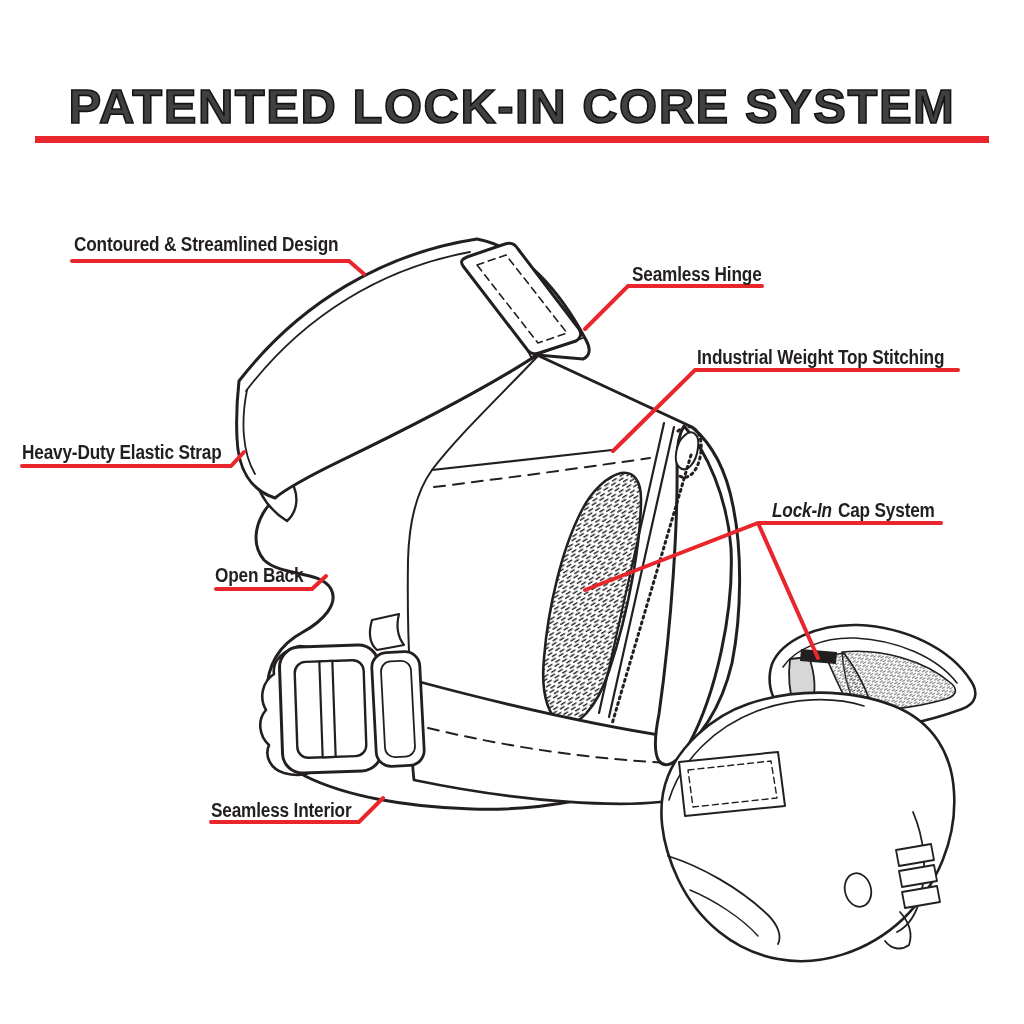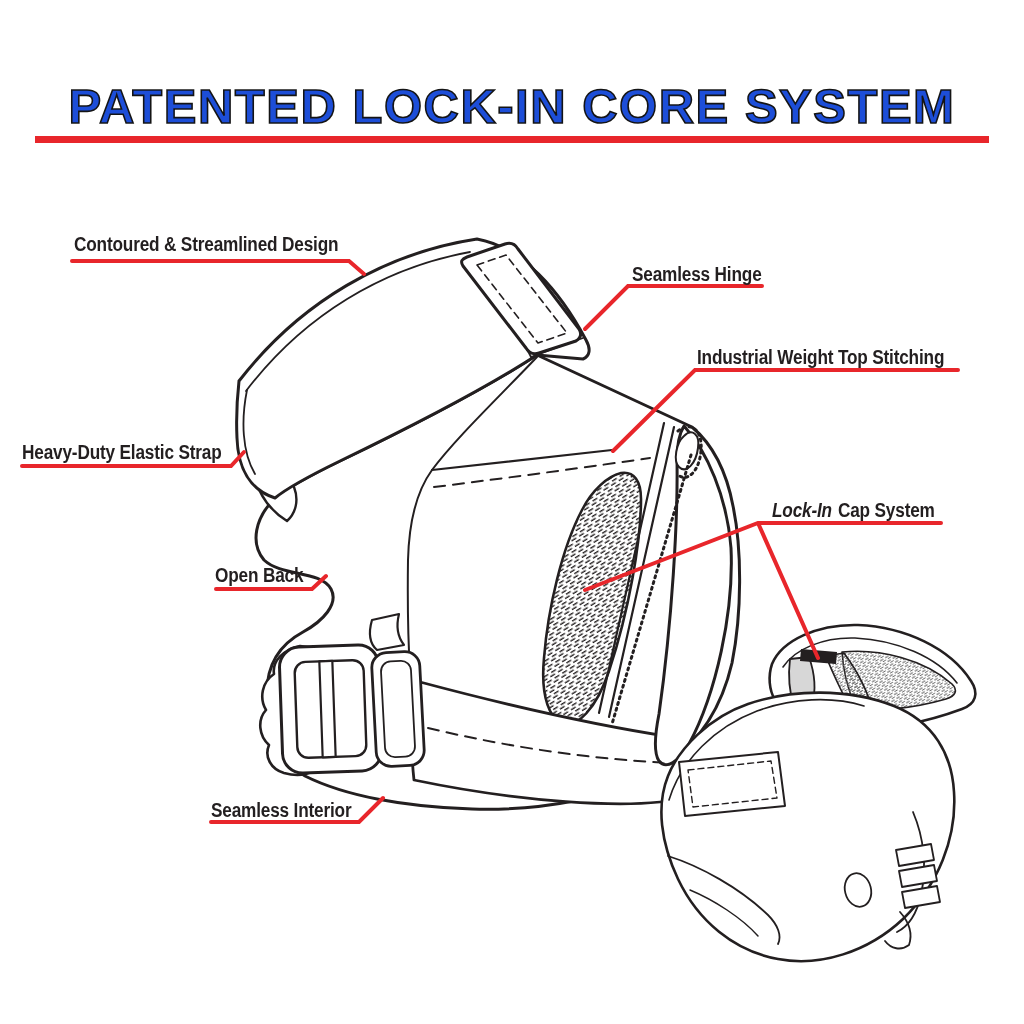--- a/index.html
+++ b/index.html
@@ -1,19 +1,19 @@
 <!DOCTYPE html>
 <html><head>
 <meta charset="utf-8">
 <style>
   html,body{margin:0;padding:0;background:#fff;}
   #page{position:relative;width:1024px;height:1024px;background:#ffffff;overflow:hidden;
         font-family:"Liberation Sans", sans-serif;color:#231f20;}
   #title{position:absolute;left:0;right:0;top:70px;text-align:center;white-space:nowrap;
-         font-size:49px;line-height:49px;font-weight:900;letter-spacing:1.5px;color:#1d4ed8;margin-top:12px;
+         font-size:49px;line-height:49px;font-weight:900;letter-spacing:1.5px;color:#404040;margin-top:12px;
          -webkit-text-stroke:1.6px #141414;}
   #title-rule{position:absolute;left:35px;top:136px;width:954px;height:7px;background:#e8262b;}
   svg#art{position:absolute;left:0;top:0;}
   .callout{position:absolute;white-space:nowrap;font-size:20px;font-weight:700;
            letter-spacing:-0.2px;color:#231f20;transform:scaleX(0.86);transform-origin:left center;}
   .callout .it{font-style:italic;margin-right:7px;}
 </style>
 </head>
 <body>
 

